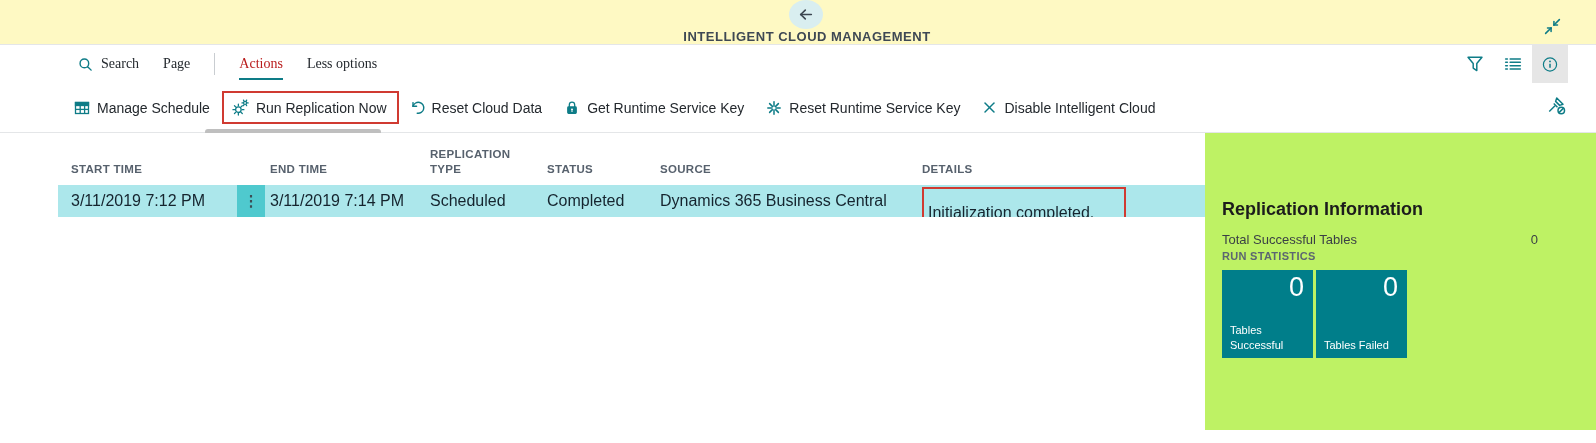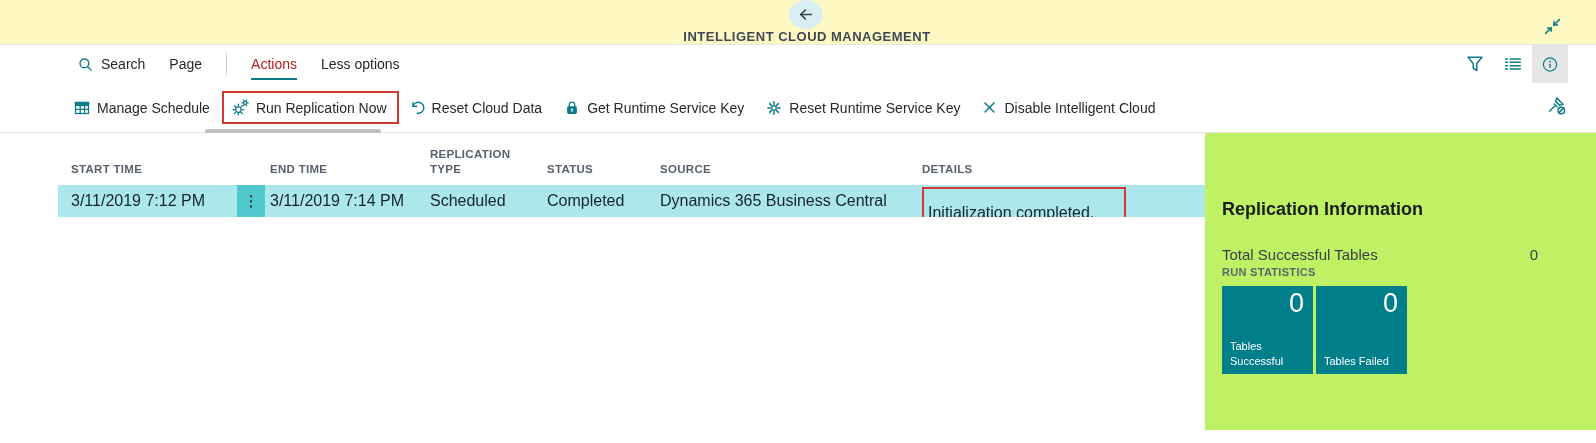--- a/index.html
+++ b/index.html
@@ -10,21 +10,21 @@
   
   .titlebar { position:relative; height:45px; display:flex; align-items:center;
               border-bottom:1px solid #e4e6e8; background:#fef9c3;flex-direction:column; }
   .back-btn { width:34px; height:34px; border-radius:50%; background:#d9eef0; border:none;
               margin-left:15px; display:flex; align-items:center; justify-content:center; cursor:pointer; }
   .page-title { margin-left:18px; font-size:13px; font-weight:700; letter-spacing:.5px; color:#3e4854; }
   .collapse-btn { position:absolute; right:34px; top:17px; background:none; border:none; cursor:pointer; }
 
   
   .ribbon { position:relative; height:88px; background:#fff; border-bottom:1px solid #e4e6e8; }
-  .menubar { position:relative; height:38px; display:flex; align-items:center; padding-left:78px; gap:24px; }
+  .menubar { position:relative; height:38px; display:flex; align-items:center; padding-left:78px; gap:24px;font-family:Liberation Serif, serif; }
   .menu-item { display:flex; align-items:center; gap:8px; font-size:14px; color:#24292e; cursor:pointer;
                height:100%; position:relative; background:none; border:none; font-family:inherit; }
   .menu-item.active { color:#b91c1c; }
   .menu-item.active::after { content:""; position:absolute; left:0; right:0; bottom:3px; height:2px; background:#0e7c87; }
   .menu-divider { width:1px; height:22px; background:#c9cdd1; }
   .menubar-right { position:absolute; right:0; top:0; height:38px; display:flex; align-items:stretch; }
   .icon-btn { background:none; border:none; cursor:pointer; display:flex; align-items:center;
               justify-content:center; padding:0 10px; }
   .icon-btn.boxed { background:#e6e6e6; width:36px; margin-right:28px; }
 
@@ -49,22 +49,22 @@
   .td { font-size:16px; color:#15242e; line-height:32px; padding-left:5px; white-space:nowrap; overflow:hidden; }
   .td.first { padding-left:13px; }
   .td.handle { background:#4fc9ce; display:flex; align-items:center; justify-content:center;
                line-height:normal; padding:0; color:#3c4d55; font-size:15px; font-weight:700; cursor:pointer; }
   .details-annotation { display:inline-flex; align-items:center; height:36px; margin-top:2px;
                         border:2px solid #d03a31; padding:16px 30px 0 4px; line-height:normal; }
 
   
   .factbox { position:absolute; left:1205px; top:0; right:0; bottom:0; background:#bef264; padding:66px 0 11px 17px; }
   .fb-title { font-size:18px; font-weight:700; color:#1c1c1c; }
-  .fb-total { width:316px; display:flex; justify-content:space-between; margin-top:26px;
-              font-size:15px; color:#3a3f45; }
+  .fb-total { width:316px; display:flex; justify-content:space-between; margin-top:12px;
+              font-size:13px; color:#3a3f45; }
   .fb-section { margin-top:3px; font-size:11px; font-weight:700; color:#5c6670; letter-spacing:.3px; }
   .tiles { margin-top:8px; display:flex; gap:3px; }
   .tile { position:relative; width:91px; height:88px; background:#007e8a; color:#fff; cursor:pointer; }
   .tile-value { position:absolute; top:2px; right:9px; font-size:27px; font-weight:300; }
   .tile-label { position:absolute; left:8px; right:4px; bottom:6px; font-size:11px; line-height:1.3; }
 
   svg { display:block; }
 </style>
 </head>
 <body>

